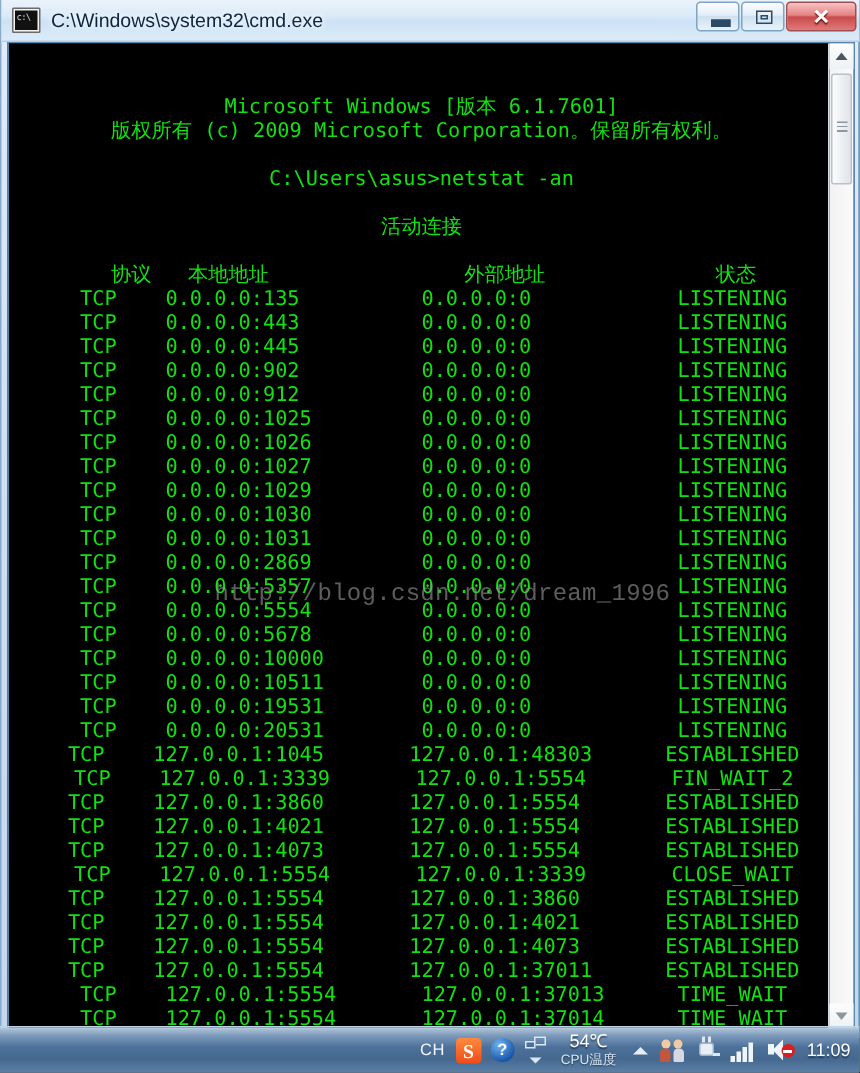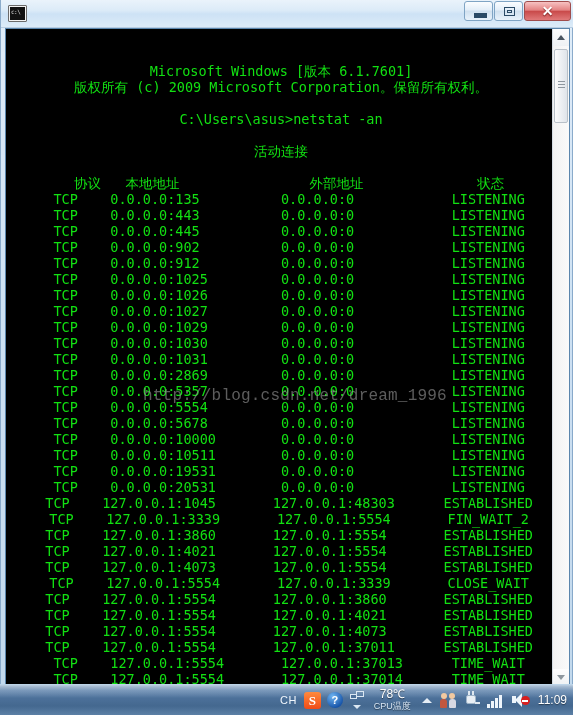--- a/index.html
+++ b/index.html
@@ -494,20 +494,21 @@
 <body>
 
 <div id="screen">
 
   <div class="desktop"></div>
 
   <div class="window">
 
     <div class="titlebar">
       <div class="title-icon"></div>
+      <div class="title-text">C:\Windows\system32\cmd.exe</div>
 
       <div class="win-buttons">
         <div class="wbtn">
           <span class="glyph-min"></span>
         </div>
         <div class="wbtn">
           <span class="glyph-max"></span>
         </div>
         <div class="wbtn close">
           <span class="glyph-close">✕</span>
@@ -557,21 +558,21 @@
       <div class="tray-item">
         <span class="kb-icon">
           <span class="sq1"></span>
             <span class="sq2"></span>
             <span class="tri"></span>
         </span>
       </div>
 
       <div class="tray-item">
         <span class="temp-block">
-          <span>78℃</span>
+          <span>54℃</span>
           <br>
           <span class="temp-sub">CPU温度</span>
         </span>
       </div>
 
       <div class="tray-item">
         <span class="chev-up"></span>
       </div>
 
       <div class="tray-item">

